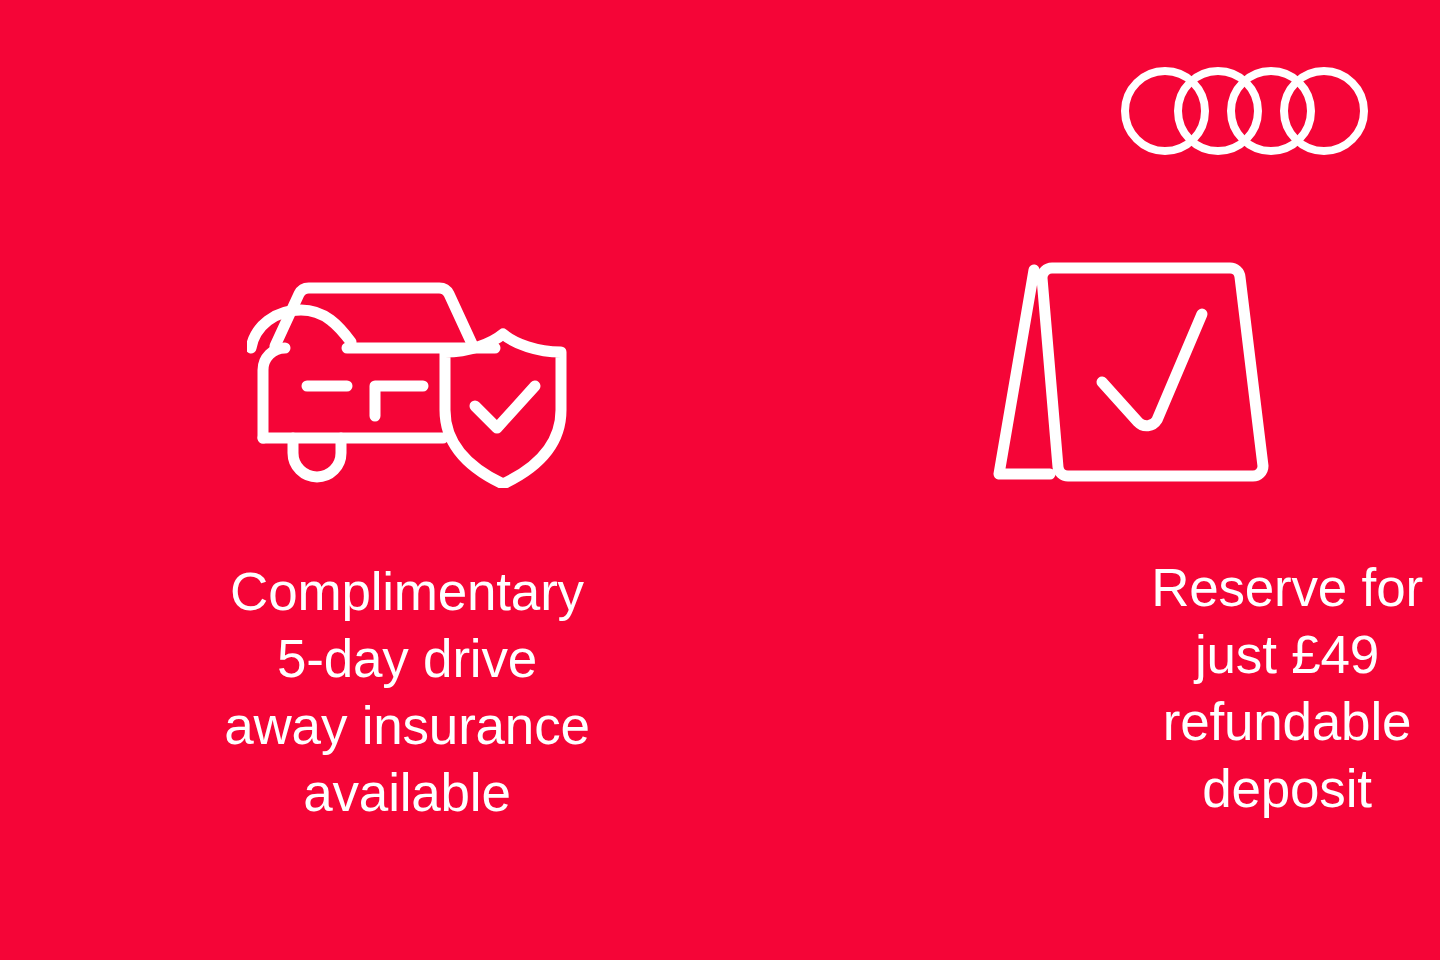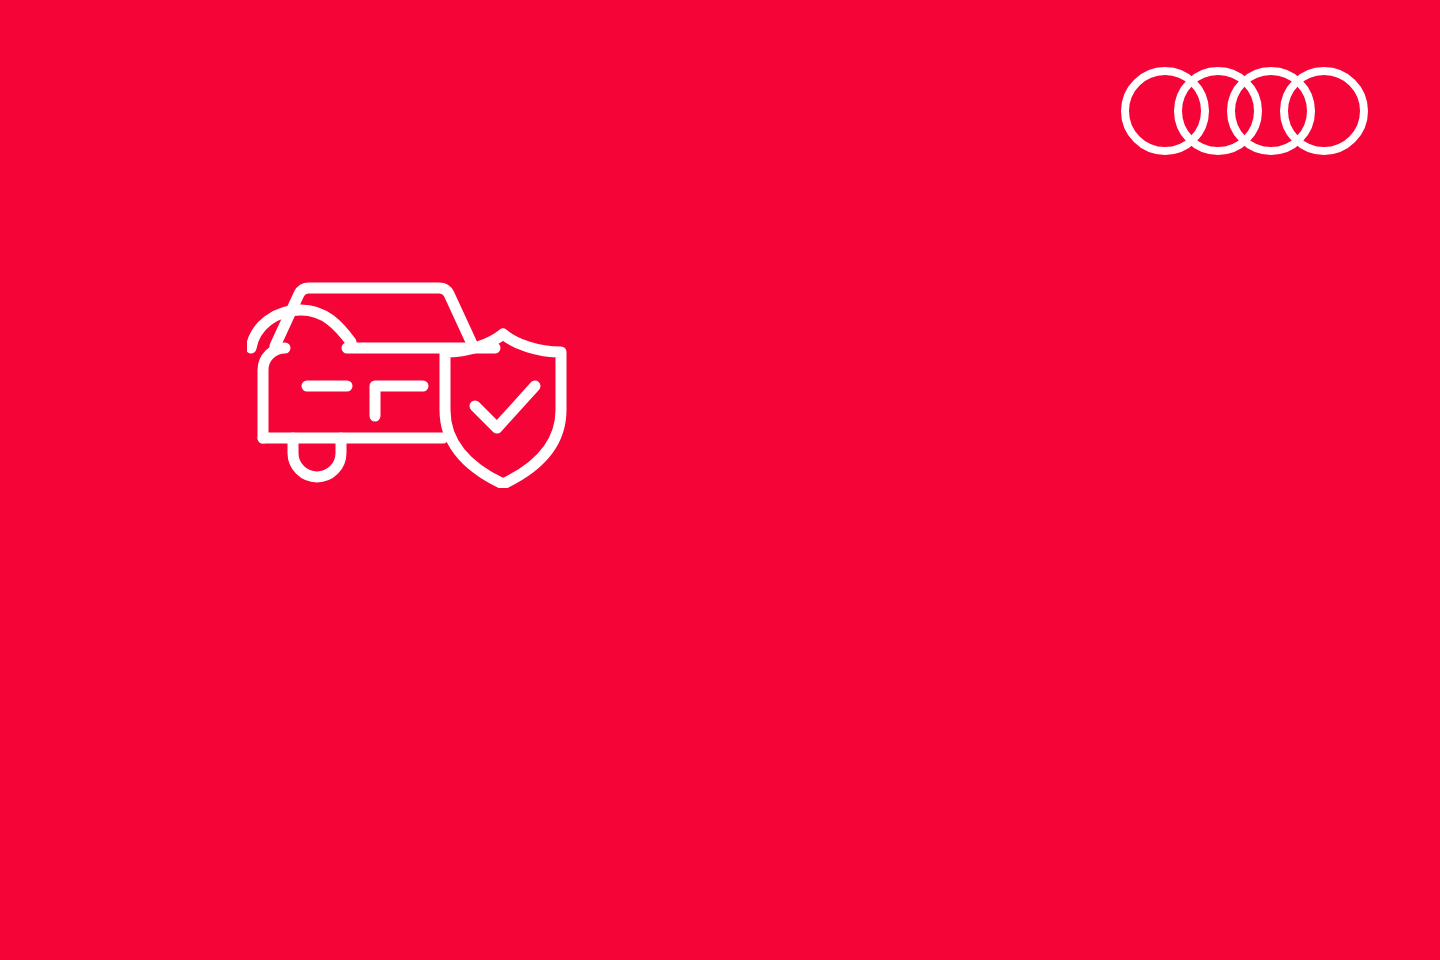--- a/index.html
+++ b/index.html
@@ -136,17 +136,44 @@
           <g fill="none" stroke="#ffffff" stroke-width="11" stroke-linecap="round" stroke-linejoin="round">
             <path d="M198 104 C 222 104, 244 96, 256 86 C 268 96, 290 104, 314 104
                      L314 162 C 314 196, 290 220, 256 236
                      C 222 220, 198 196, 198 162 Z"></path>
             <path d="M228 158 L250 180 L288 138"></path>
           </g>
         </svg>
         </div>
       </div>
 
+      <div class="feature-caption">Complimentary
+5-day drive
+away insurance
+available</div>
     </div>
 
+    <div class="feature right">
+
+      <div class="icon-wrap">
+        <div class="icon-inner">
+        <svg width="278" height="232" viewBox="0 0 278 232" xmlns="http://www.w3.org/2000/svg" aria-hidden="true">
+          <g fill="none" stroke="#ffffff" stroke-width="11" stroke-linecap="round" stroke-linejoin="round">
+
+            <path d="M42 14 L7 218 L58 218"></path>
+
+            <path d="M50 22 A10 10 0 0 1 60 12 L238 12 A10 10 0 0 1 248 21
+                     L271 210 A10 10 0 0 1 261 220 L76 220 A10 10 0 0 1 66 211 Z"></path>
+
+            <path d="M110 126 L146 166 A12 12 0 0 0 165 164 L210 58"></path>
+          </g>
+        </svg>
+        </div>
+      </div>
+
+      <div class="feature-caption">Reserve for
+just £49
+refundable
+deposit</div>
+    </div>
 
   </div>
 </div>
 
 </body></html>

